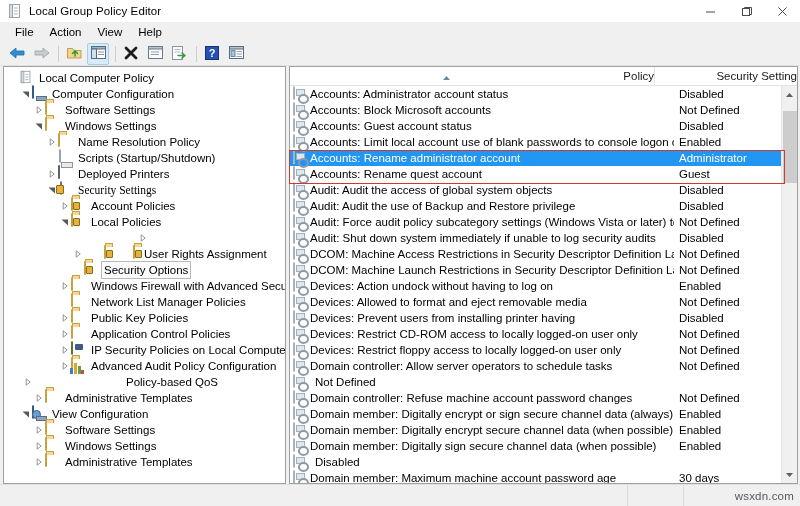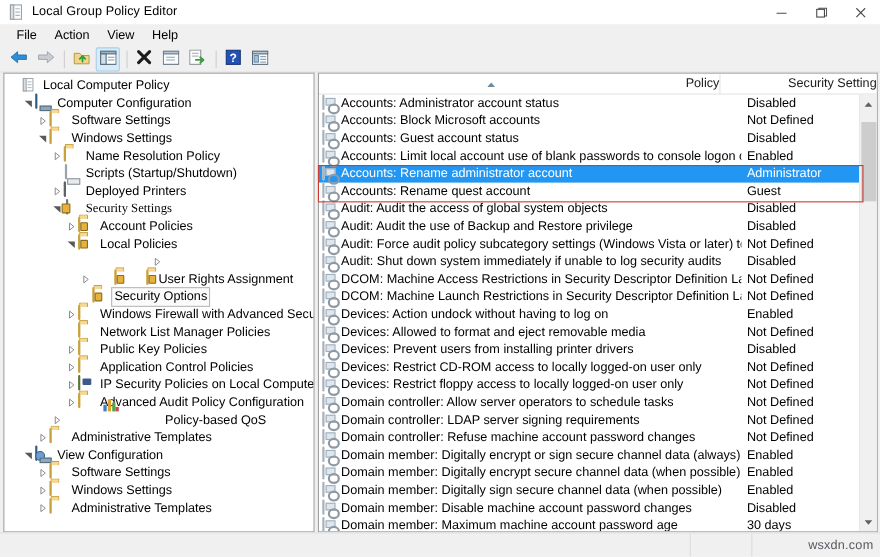--- a/index.html
+++ b/index.html
@@ -673,21 +673,21 @@
           </div>
           <div class="tree-row" style="padding-left: 55px;">
             <span class="twisty">
               <svg width="8" height="8" viewBox="0 0 8 8">
                 <path d="M2.2 0.8 L6.2 4 L2.2 7.2 Z" fill="none" stroke="#8a8a8a" stroke-width="0.9" stroke-linejoin="round"></path>
               </svg>
             </span>
             <span class="tree-icon"><span class="ico-folder"></span></span>
             <span class="tree-label">Advanced Audit Policy Configuration</span>
           </div>
-          <div class="tree-row" style="padding-left: 42px; gap: 36px;">
+          <div class="tree-row" style="padding-left: 18px; gap: 36px;">
             <span class="twisty">
               <svg width="8" height="8" viewBox="0 0 8 8">
                 <path d="M2.2 0.8 L6.2 4 L2.2 7.2 Z" fill="none" stroke="#8a8a8a" stroke-width="0.9" stroke-linejoin="round"></path>
               </svg>
             </span>
             <span class="tree-icon"><span class="ico-qos"><i></i><i></i><i></i><i></i></span></span>
             <span class="tree-label">Policy-based QoS</span>
           </div>
           <div class="tree-row" style="padding-left: 29px;">
             <span class="twisty">
@@ -818,41 +818,40 @@
               <span class="row-policy">Devices: Action undock without having to log on</span>
               <span class="row-setting">Enabled</span>
             </div>
             <div class="row">
               <span class="row-icon"><span class="ico-policy"></span></span>
               <span class="row-policy">Devices: Allowed to format and eject removable media</span>
               <span class="row-setting">Not Defined</span>
             </div>
             <div class="row">
               <span class="row-icon"><span class="ico-policy"></span></span>
-              <span class="row-policy">Devices: Prevent users from installing printer drivers</span>
+              <span class="row-policy">Devices: Prevent users from installing printer having</span>
               <span class="row-setting">Disabled</span>
             </div>
             <div class="row">
               <span class="row-icon"><span class="ico-policy"></span></span>
               <span class="row-policy">Devices: Restrict CD-ROM access to locally logged-on user only</span>
               <span class="row-setting">Not Defined</span>
             </div>
             <div class="row">
               <span class="row-icon"><span class="ico-policy"></span></span>
               <span class="row-policy">Devices: Restrict floppy access to locally logged-on user only</span>
               <span class="row-setting">Not Defined</span>
             </div>
             <div class="row">
               <span class="row-icon"><span class="ico-policy"></span></span>
               <span class="row-policy">Domain controller: Allow server operators to schedule tasks</span>
               <span class="row-setting">Not Defined</span>
             </div>
             <div class="row">
               <span class="row-icon"><span class="ico-policy"></span></span>
-              <span class="row-policy">Domain controller: LDAP server signing requirements</span>
               <span class="row-setting">Not Defined</span>
             </div>
             <div class="row">
               <span class="row-icon"><span class="ico-policy"></span></span>
               <span class="row-policy">Domain controller: Refuse machine account password changes</span>
               <span class="row-setting">Not Defined</span>
             </div>
             <div class="row">
               <span class="row-icon"><span class="ico-policy"></span></span>
               <span class="row-policy">Domain member: Digitally encrypt or sign secure channel data (always)</span>
@@ -863,21 +862,20 @@
               <span class="row-policy">Domain member: Digitally encrypt secure channel data (when possible)</span>
               <span class="row-setting">Enabled</span>
             </div>
             <div class="row">
               <span class="row-icon"><span class="ico-policy"></span></span>
               <span class="row-policy">Domain member: Digitally sign secure channel data (when possible)</span>
               <span class="row-setting">Enabled</span>
             </div>
             <div class="row">
               <span class="row-icon"><span class="ico-policy"></span></span>
-              <span class="row-policy">Domain member: Disable machine account password changes</span>
               <span class="row-setting">Disabled</span>
             </div>
             <div class="row">
               <span class="row-icon"><span class="ico-policy"></span></span>
               <span class="row-policy">Domain member: Maximum machine account password age</span>
               <span class="row-setting">30 days</span>
             </div>
           </div>
         <div class="vscroll">
           <div class="sb-arrow">

